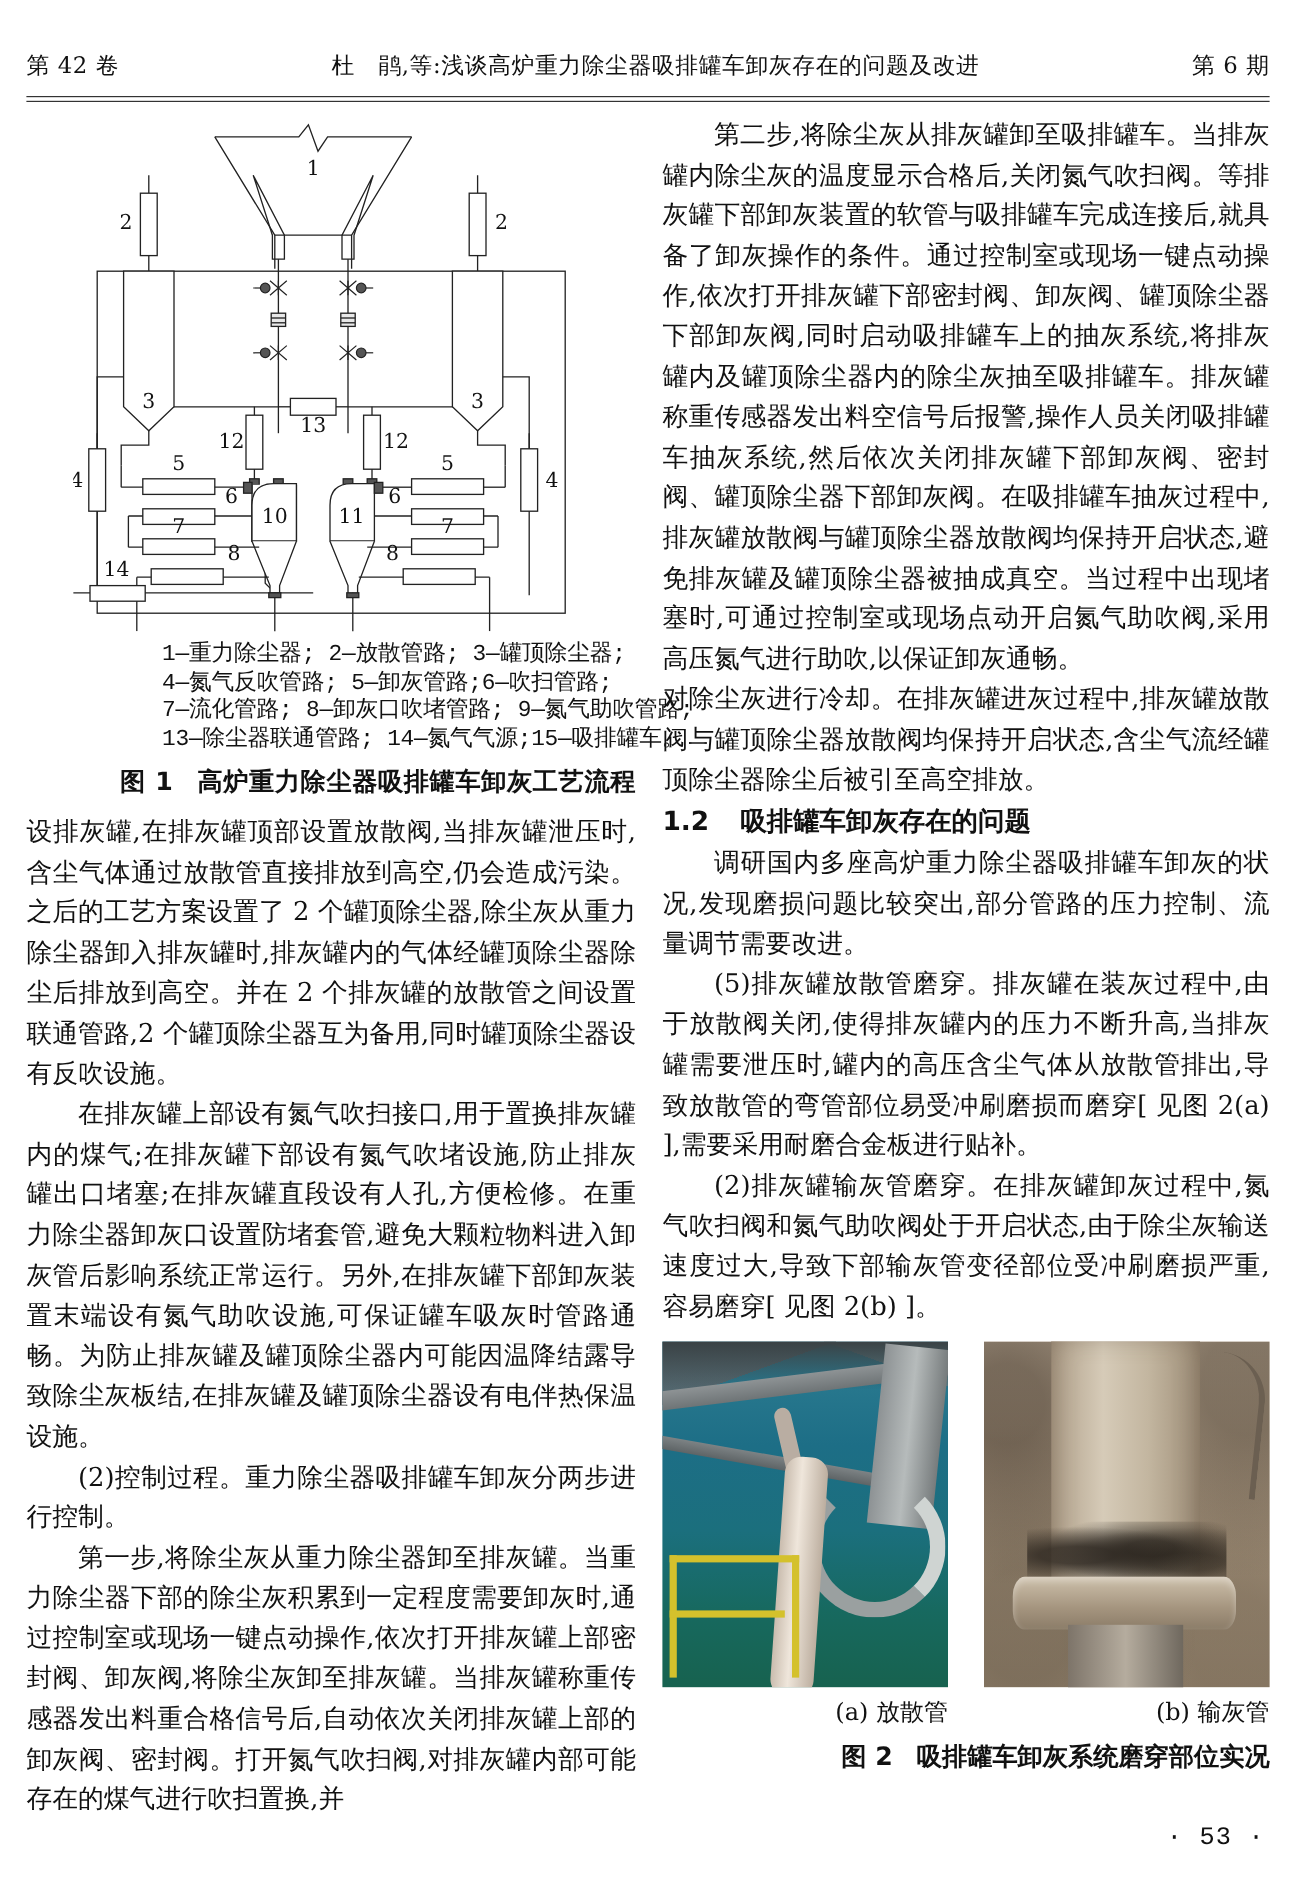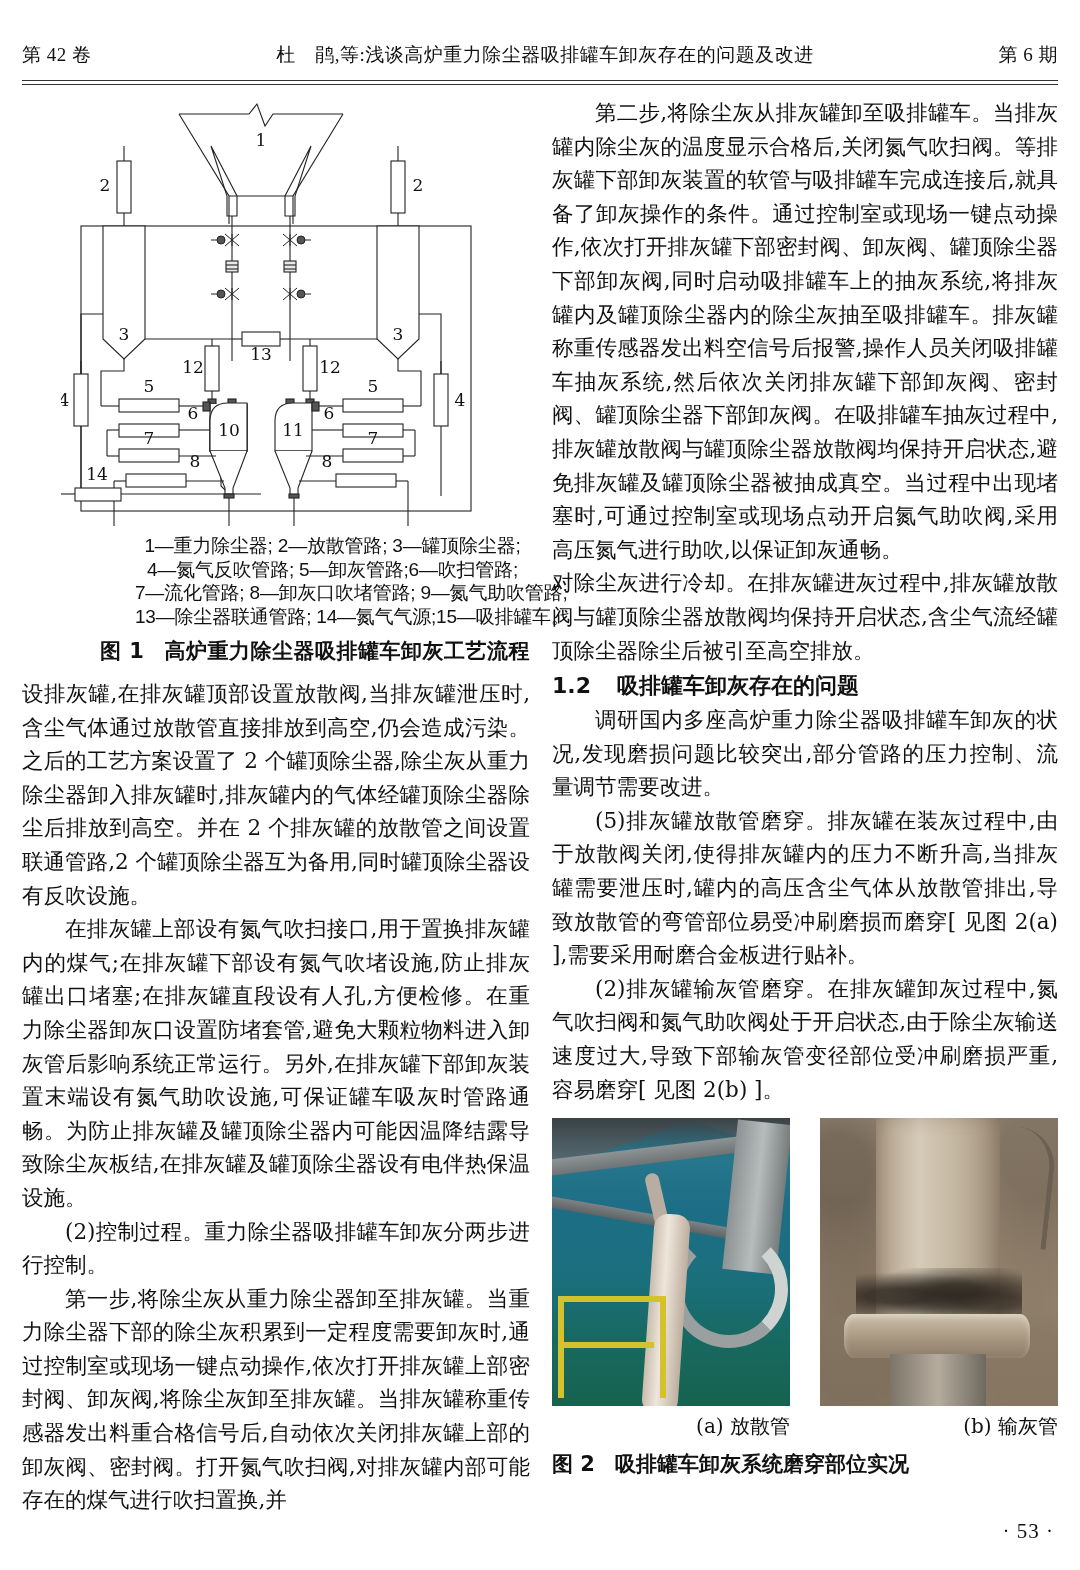--- a/index.html
+++ b/index.html
@@ -10,21 +10,21 @@
     color:#111;
     overflow:hidden;
     position:relative;
   }
   .page{position:relative;width:1080px;height:1570px;}
 
   
   .runhead{
     position:absolute;left:22px;top:38px;width:1036px;height:34px;
     display:flex;align-items:center;justify-content:flex-end;
-    font-size:19px;letter-spacing:.5px;font-family:Liberation Serif, serif;
+    font-size:19px;letter-spacing:.5px;
   }
   .runhead .rh-center{flex:1;text-align:center;font-size:19px;}
   .rule-double{
     position:absolute;left:22px;top:80px;width:1036px;height:5px;
   }
   .rule-double:before,.rule-double:after{
     content:"";position:absolute;left:0;width:100%;height:1px;background:#333;
   }
   .rule-double:before{top:0;}
   .rule-double:after{top:4px;}
@@ -59,23 +59,22 @@
   .fig1-box{
     position:relative;margin:0 auto;width:430px;height:430px;
   }
   .fig1-svg{display:block;width:430px;height:430px;}
 
   .legend{
     margin:8px 0 0 0;
     padding-left:113px;
     font-size:19px;
     line-height:23.5px;
-    font-family:Liberation Sans, sans-serif;
+    font-family:Liberation Mono, monospace;
     white-space:nowrap;
-    text-align:center;
   }
   .legend div{letter-spacing:-0.2px;}
 
   .figcap{
     margin:9px 0 0 0;
     text-align:right;
     font-size:21px;
     font-weight:bold;
     font-family:"DejaVu Sans","Liberation Sans",sans-serif;
     letter-spacing:0.5px;
@@ -177,30 +176,30 @@
     transform:rotate(6deg);
   }
 
   .subcaps{
     display:flex;justify-content:space-between;margin-top:7px;
     font-size:20px;font-family:"DejaVu Serif","Liberation Serif",serif;
   }
   .subcap{width:238px;text-align:right;}
 
   .figcap2{
-    margin-top:10px;text-align:left;
+    margin-top:10px;text-align:right;
     font-size:21px;font-weight:bold;
     font-family:"DejaVu Sans","Liberation Sans",sans-serif;
   }
   .figcap2 .gap{display:inline-block;width:20px;}
 
   .pageno{
     position:absolute;right:26px;bottom:26px;
     font-size:21px;letter-spacing:1px;
-    font-family:Liberation Serif, serif;
+    font-family:Liberation Mono, monospace;
   }
 
   .svg-txt{font-family:"DejaVu Serif","Liberation Serif",serif;font-size:17px;fill:#111;}
 </style>
 </head>
 <body>
 
 <div class="page">
 
   <div class="runhead">

